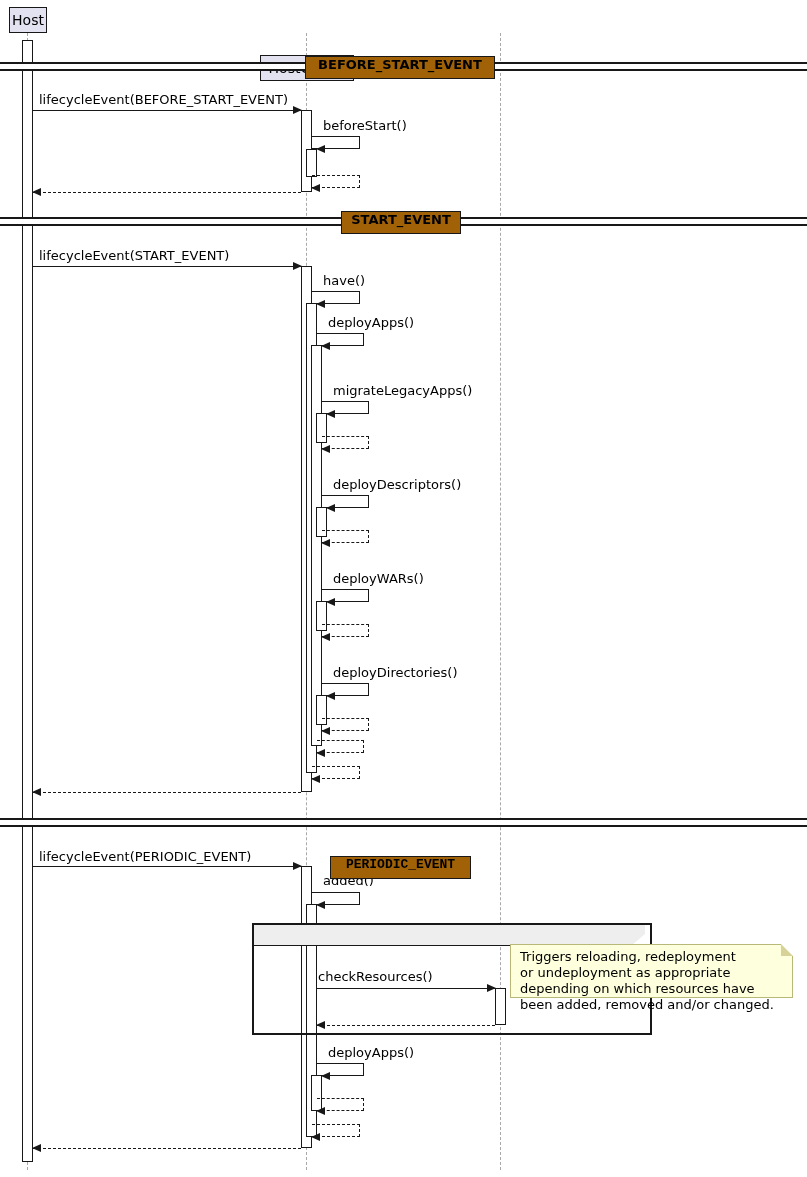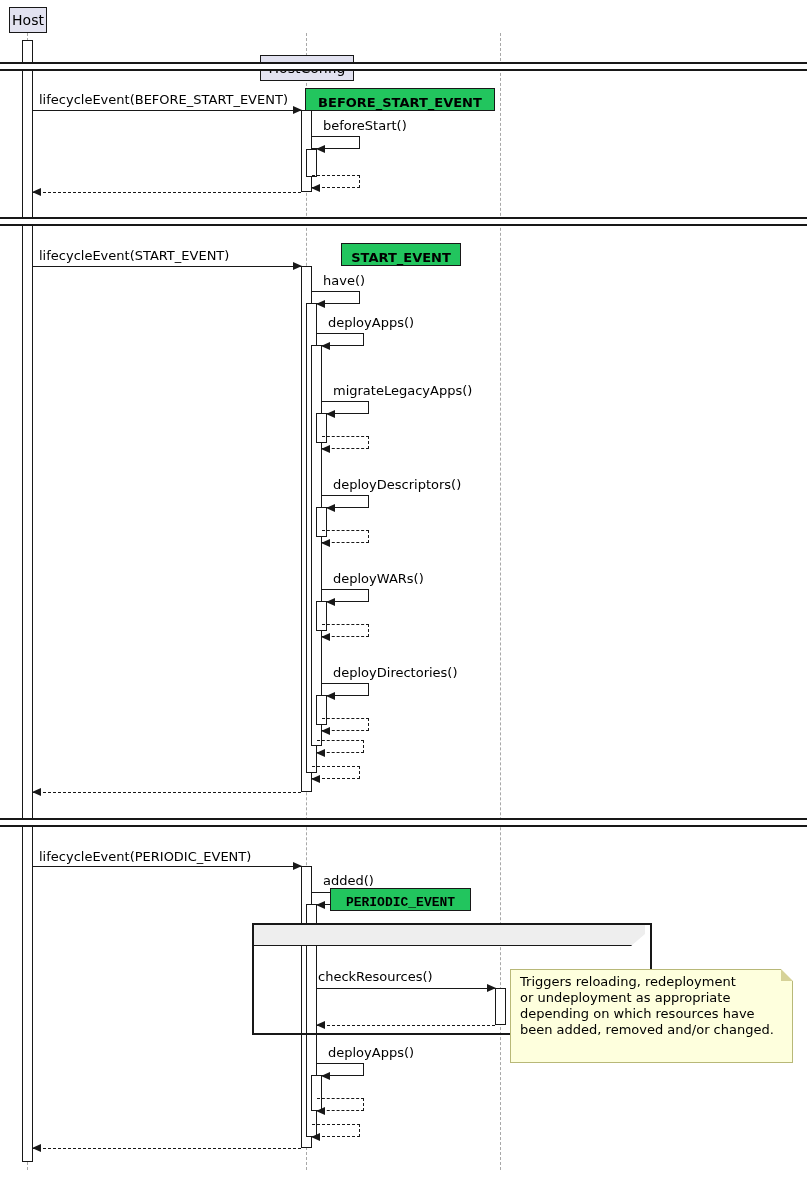--- a/index.html
+++ b/index.html
@@ -17,23 +17,23 @@
   .activation {
     position:absolute; width:11px; background:#ffffff; border:1px solid #181818;
     box-sizing:border-box; z-index:2;
   }
   .divider-lines {
     position:absolute; left:0; width:100%; height:9px; background:#ffffff;
     border-top:2px solid #181818; border-bottom:2px solid #181818;
     box-sizing:border-box; z-index:5;
   }
   .divider-label {
-    position:absolute; background:#22c55e; border:1.5px solid #181818;
-    box-sizing:border-box; display:flex; align-items:flex-end; justify-content:center;
-    font-weight:bold; z-index:6;margin-top:32px;
+    position:absolute; background:#a16207; border:1.5px solid #181818;
+    box-sizing:border-box; display:flex; align-items:flex-start; justify-content:center;
+    font-weight:bold; z-index:6;
   }
   .msg-label { position:absolute; white-space:nowrap; z-index:4; }
   .arrow { position:absolute; height:0; border-top:1px solid #181818; z-index:3; }
   .arrow.dashed { border-top-style:dashed; }
   .arrow.head-r::after {
     content:""; position:absolute; right:-1px; top:-5px; width:0; height:0;
     border-top:4px solid transparent; border-bottom:4px solid transparent;
     border-left:9px solid #181818;
   }
   .arrow.head-l::before {
@@ -165,21 +165,21 @@
   <div class="msg-label" style="left:323px; top:873px;">added()</div>
   <div class="self call" style="left:312px; top:892px; width:48px; height:13px;"></div>
 
   <div class="group-frame" style="left:252px; top:923px; width:400px; height:112px;"></div>
   <div class="group-header" style="left:254px; top:925px; width:391px; height:20px;"></div>
 
   <div class="msg-label" style="left:318px; top:969px;">checkResources()</div>
   <div class="arrow head-r" style="left:317px; top:988px; width:178px;"></div>
   <div class="arrow dashed head-l" style="left:317px; top:1025px; width:178px;"></div>
 
-  <div class="note" style="left:510px; top:944px; width:283px; height:94px;margin-top:25px;">Triggers reloading, redeployment
+  <div class="note" style="left:510px; top:944px; width:283px; height:54px;">Triggers reloading, redeployment
 or undeployment as appropriate
 depending on which resources have
 been added, removed and/or changed.</div>
 
   <div class="msg-label" style="left:328px; top:1045px;">deployApps()</div>
   <div class="self call" style="left:317px; top:1063px; width:47px; height:13px;"></div>
 
 
   <div class="self ret dashed" style="left:317px; top:1098px; width:47px; height:13px;"></div>
   <div class="self ret dashed" style="left:312px; top:1124px; width:48px; height:13px;"></div>

